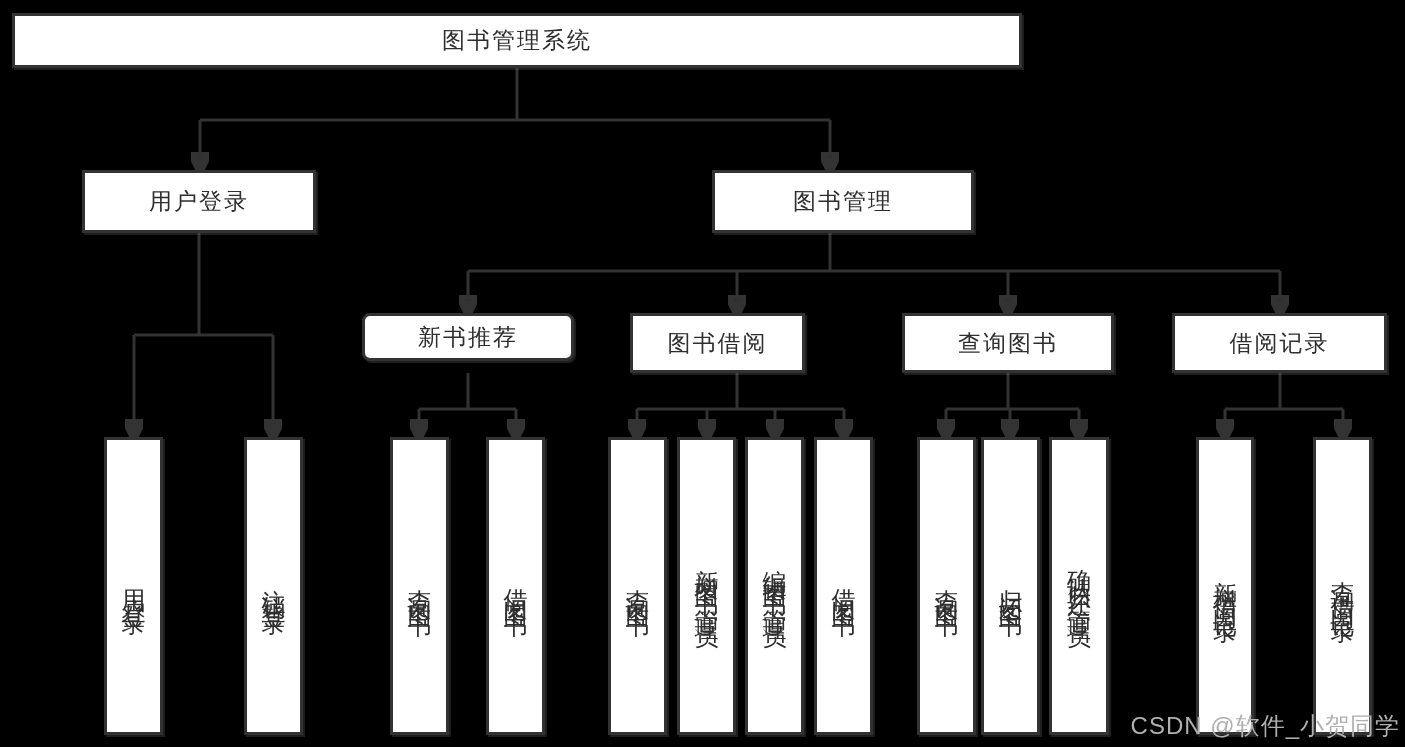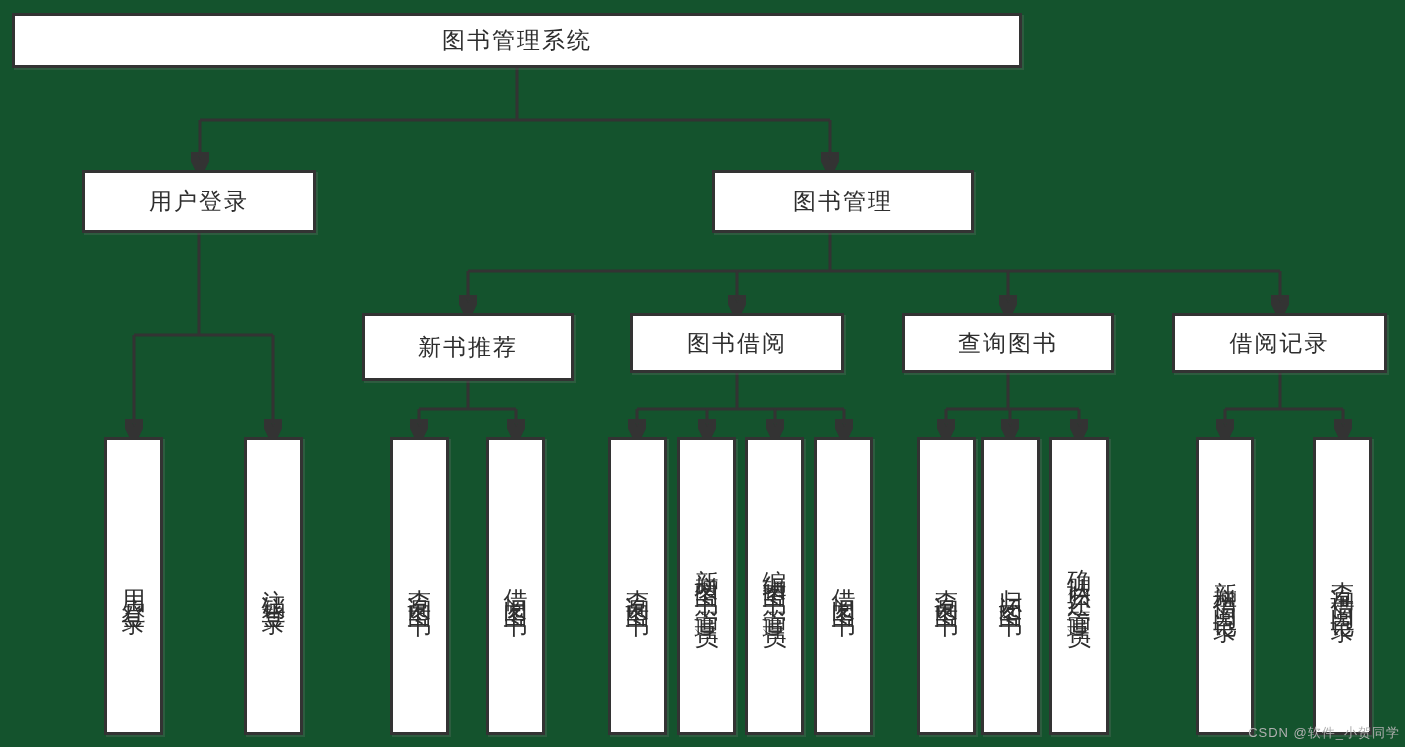--- a/index.html
+++ b/index.html
@@ -8,21 +8,21 @@
     background: #ffffff;
     width: 1405px;
     height: 747px;
     overflow: hidden;
     font-family: "Liberation Sans", sans-serif;
   }
   .canvas {
     position: relative;
     width: 1405px;
     height: 747px;
-    background: #14532d;
+    background: #000000;
   }
   .connectors {
     position: absolute;
     left: 0;
     top: 0;
     width: 1405px;
     height: 747px;
   }
   .connectors path {
     stroke: #333333;
@@ -49,21 +49,21 @@
     writing-mode: vertical-rl;
     text-orientation: mixed;
     font-size: 24px;
     letter-spacing: 8px;
     line-height: 1;
   }
   .watermark {
     position: absolute;
     right: 5px;
     bottom: 5px;
-    font-size: 13px;
+    font-size: 24px;
     color: #b0b0b0;
     letter-spacing: 1px;
     white-space: nowrap;
   }
 </style>
 </head>
 <body>
 
 <div class="canvas">
 
@@ -107,22 +107,22 @@
 
     <path d="M1225,409 V435" marker-end="url(#arrowhead)"></path>
     <path d="M1343,409 V435" marker-end="url(#arrowhead)"></path>
   </svg>
 
   <div class="node hbox" style="left:12px; top:13px; width:1010px; height:55px;">图书管理系统</div>
 
   <div class="node hbox" style="left:82px; top:170px; width:234px; height:63px;">用户登录</div>
   <div class="node hbox" style="left:712px; top:170px; width:262px; height:63px;">图书管理</div>
 
-  <div class="node hbox" style="left:362px; top:313px; width:212px; height:68px;">新书推荐</div>
-  <div class="node hbox" style="left:630px; top:313px; width:214px; height:60px;">图书借阅</div>
+  <div class="node hbox" style="left:362px; top:313px; width:212px; height:48px;border-radius:8px;">新书推荐</div>
+  <div class="node hbox" style="left:630px; top:313px; width:175px; height:60px;">图书借阅</div>
   <div class="node hbox" style="left:902px; top:313px; width:212px; height:60px;">查询图书</div>
   <div class="node hbox" style="left:1172px; top:313px; width:215px; height:60px;">借阅记录</div>
 
   <div class="node vbox" style="left:104px; top:437px; width:59px; height:298px;">用户登录</div>
   <div class="node vbox" style="left:244px; top:437px; width:59px; height:298px;">注销登录</div>
 
   <div class="node vbox" style="left:390px; top:437px; width:59px; height:298px;">查询图书</div>
   <div class="node vbox" style="left:486px; top:437px; width:59px; height:298px;">借阅图书</div>
 
   <div class="node vbox" style="left:608px; top:437px; width:59px; height:298px;">查询图书</div>

